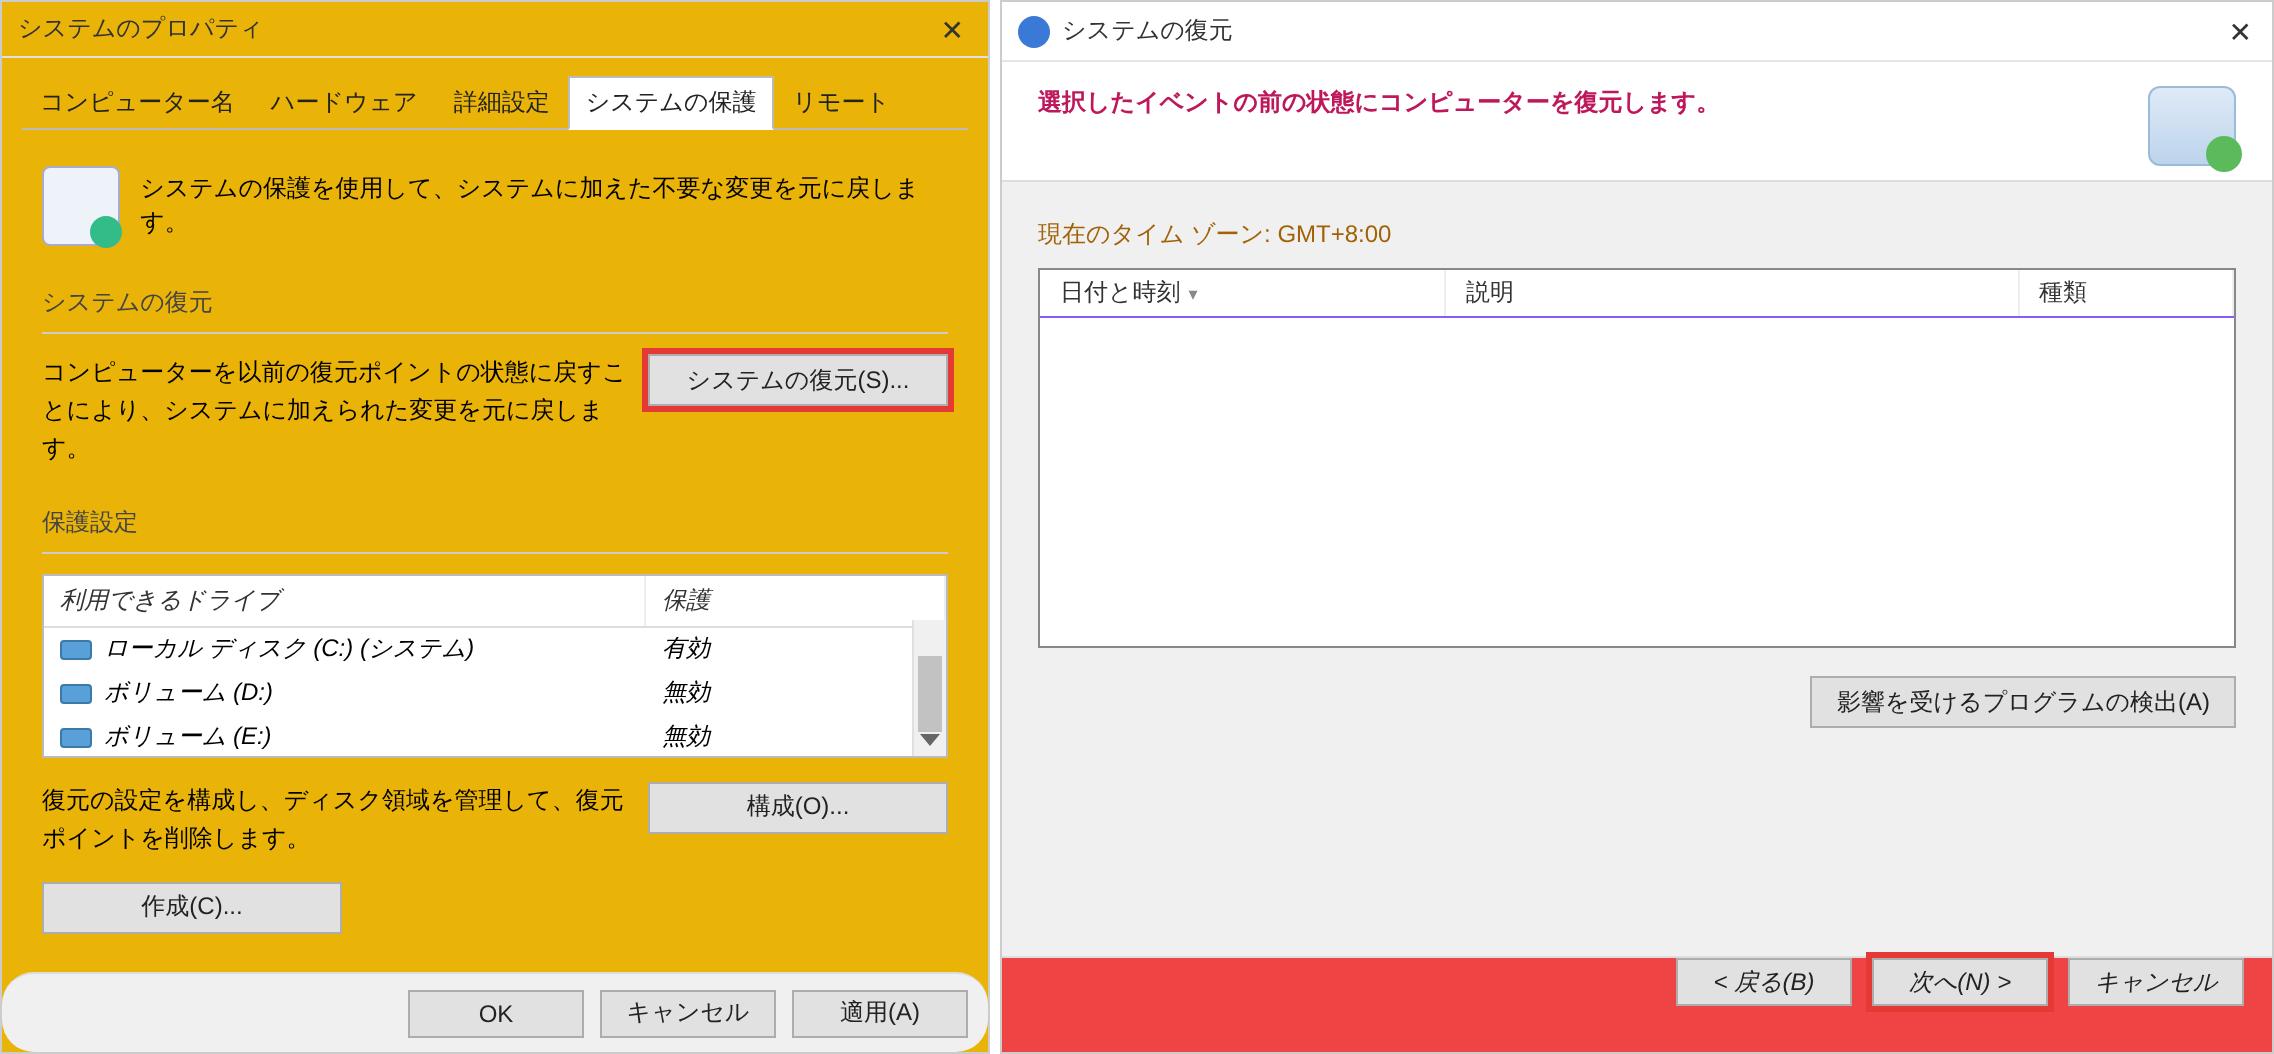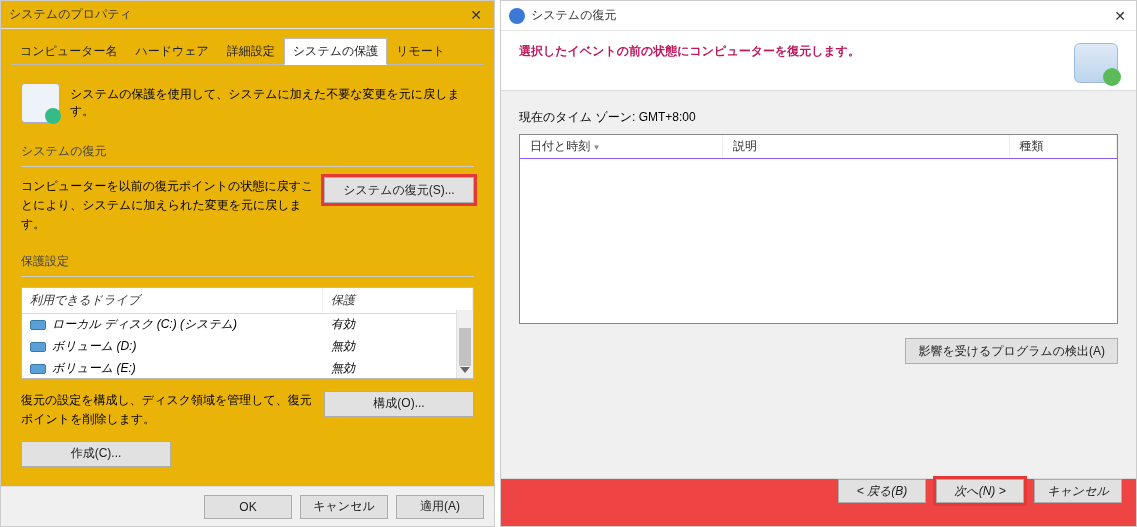--- a/index.html
+++ b/index.html
@@ -102,21 +102,21 @@
     position:absolute; left:2px; right:2px; top:18px; height:38px;
     background:#c2c2c2;
   }
 
   .config-row { display: flex; align-items: flex-start; gap: 6px; margin-top: 12px; }
   .config-row .txt { flex: 1; line-height: 1.6; padding-right: 4px; }
 
   .left-footer {
     position: absolute; left: 0; right: 0; bottom: 0; height: 40px;
     background: #f0f0f0; border-top: 1px solid #ddd;
-    display: flex; justify-content: flex-end; align-items: center; gap: 8px; padding: 0 10px;
+    display: flex; justify-content: flex-end; align-items: center; gap: 8px; padding: 0 10px; border-radius: 16px;
   }
 
   
   .right-dialog {
     position: absolute; left: 500px; top: 0; width: 637px; height: 527px;
     border: 1px solid #ccc; background: #fff;
   }
   .titlebar-r {
     height: 30px; display: flex; align-items: center; padding: 0 6px 0 8px;
     border-bottom: 1px solid #e5e5e5;
@@ -137,21 +137,21 @@
     background: linear-gradient(#dfeaf6,#bcd4ec); border:1px solid #9cbbd8;
     position:relative;
   }
   .restore-icon::after {
     content:""; position:absolute; right:-4px; bottom:-4px; width:18px; height:18px;
     background:#5bbb5b; border-radius:50%;
   }
 
   .wiz-body { padding: 18px; background: #f0f0f0; position: absolute; top: 90px; left:0; right:0; bottom: 48px; }
 
-  .tz-line { margin-bottom: 8px; color: #000000; }
+  .tz-line { margin-bottom: 8px; color: #a16207; }
 
   .restore-list {
     width: 100%; height: 190px; border: 1px solid #888; background: #fff;
   }
   .restore-list .thead {
     display: flex; height: 24px; border-bottom: 1px solid #8b5cf6;
   }
   .restore-list .th { padding: 0 10px; color: #333; border-right: 1px solid #eee; height: 100%; display: flex; align-items: center; gap:4px; }
   .col-date { width: 34%; }
   .col-desc { width: 48%; }

